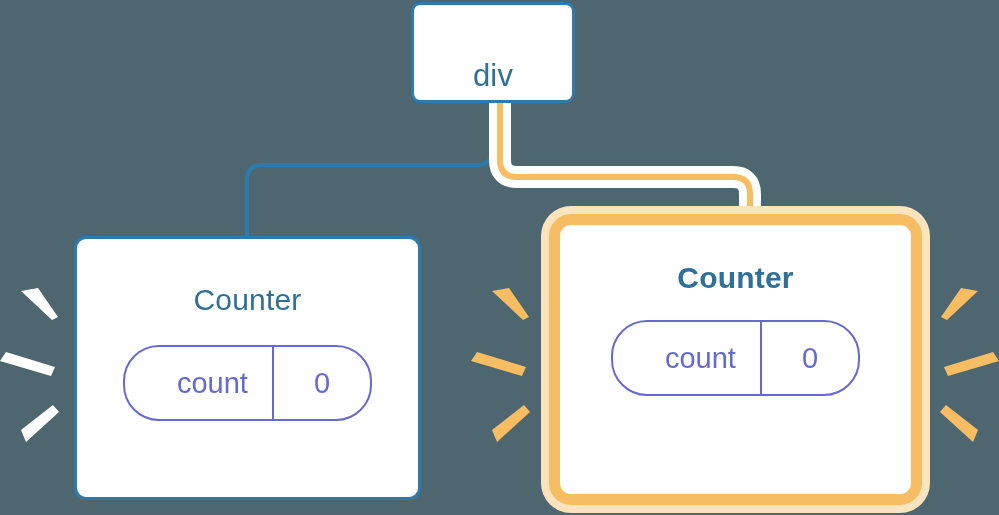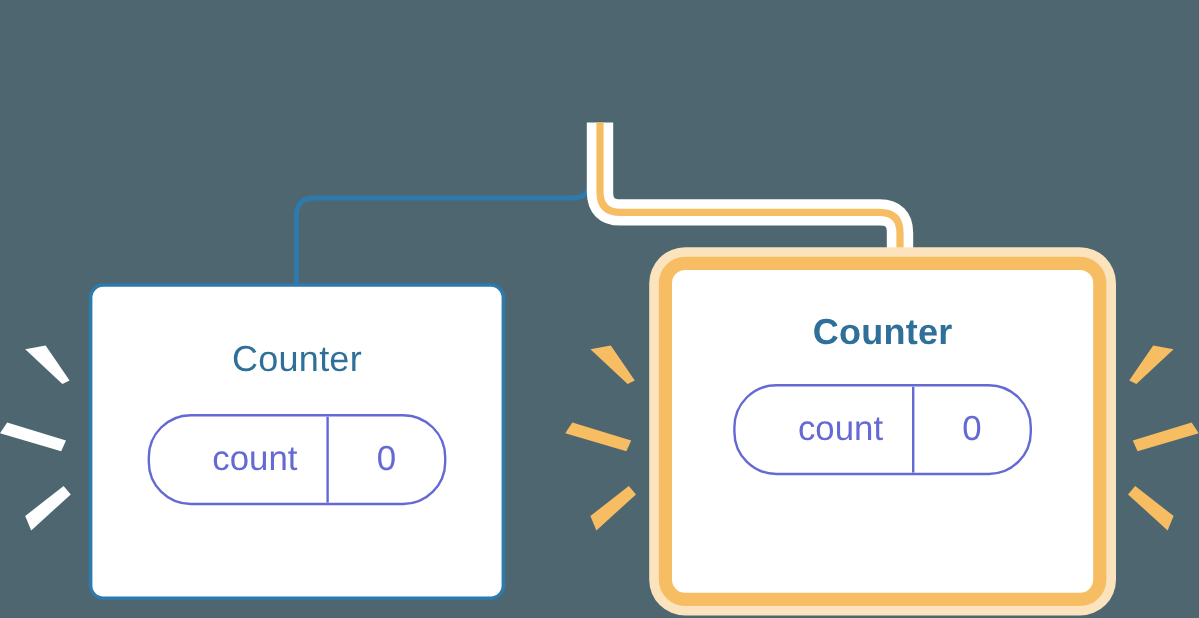--- a/index.html
+++ b/index.html
@@ -133,20 +133,23 @@
 
   <svg id="wires" viewBox="0 0 999 515">
 
     <path d="M 492 102 L 492 150 Q 492 165 477 165 L 262 165 Q 247 165 247 180 L 247 238" fill="none" stroke="#2e7aad" stroke-width="4" stroke-linecap="butt"></path>
 
     <path d="M 500 102 L 500 160 Q 500 177 517 177 L 733 177 Q 750 177 750 194 L 750 238" fill="none" stroke="#ffffff" stroke-width="22" stroke-linecap="butt"></path>
 
     <path d="M 500 102 L 500 160 Q 500 177 517 177 L 733 177 Q 750 177 750 194 L 750 238" fill="none" stroke="#f7bd63" stroke-width="6" stroke-linecap="butt"></path>
   </svg>
 
+  <div class="node node-div">
+    <span class="node-title">div</span>
+  </div>
 
   <div class="node node-counter-left">
     <span class="node-title">Counter</span>
     <div class="pill">
       <span class="pill-key">count</span>
       <span class="pill-val">0</span>
     </div>
   </div>
 
   <div class="node node-counter-right">

